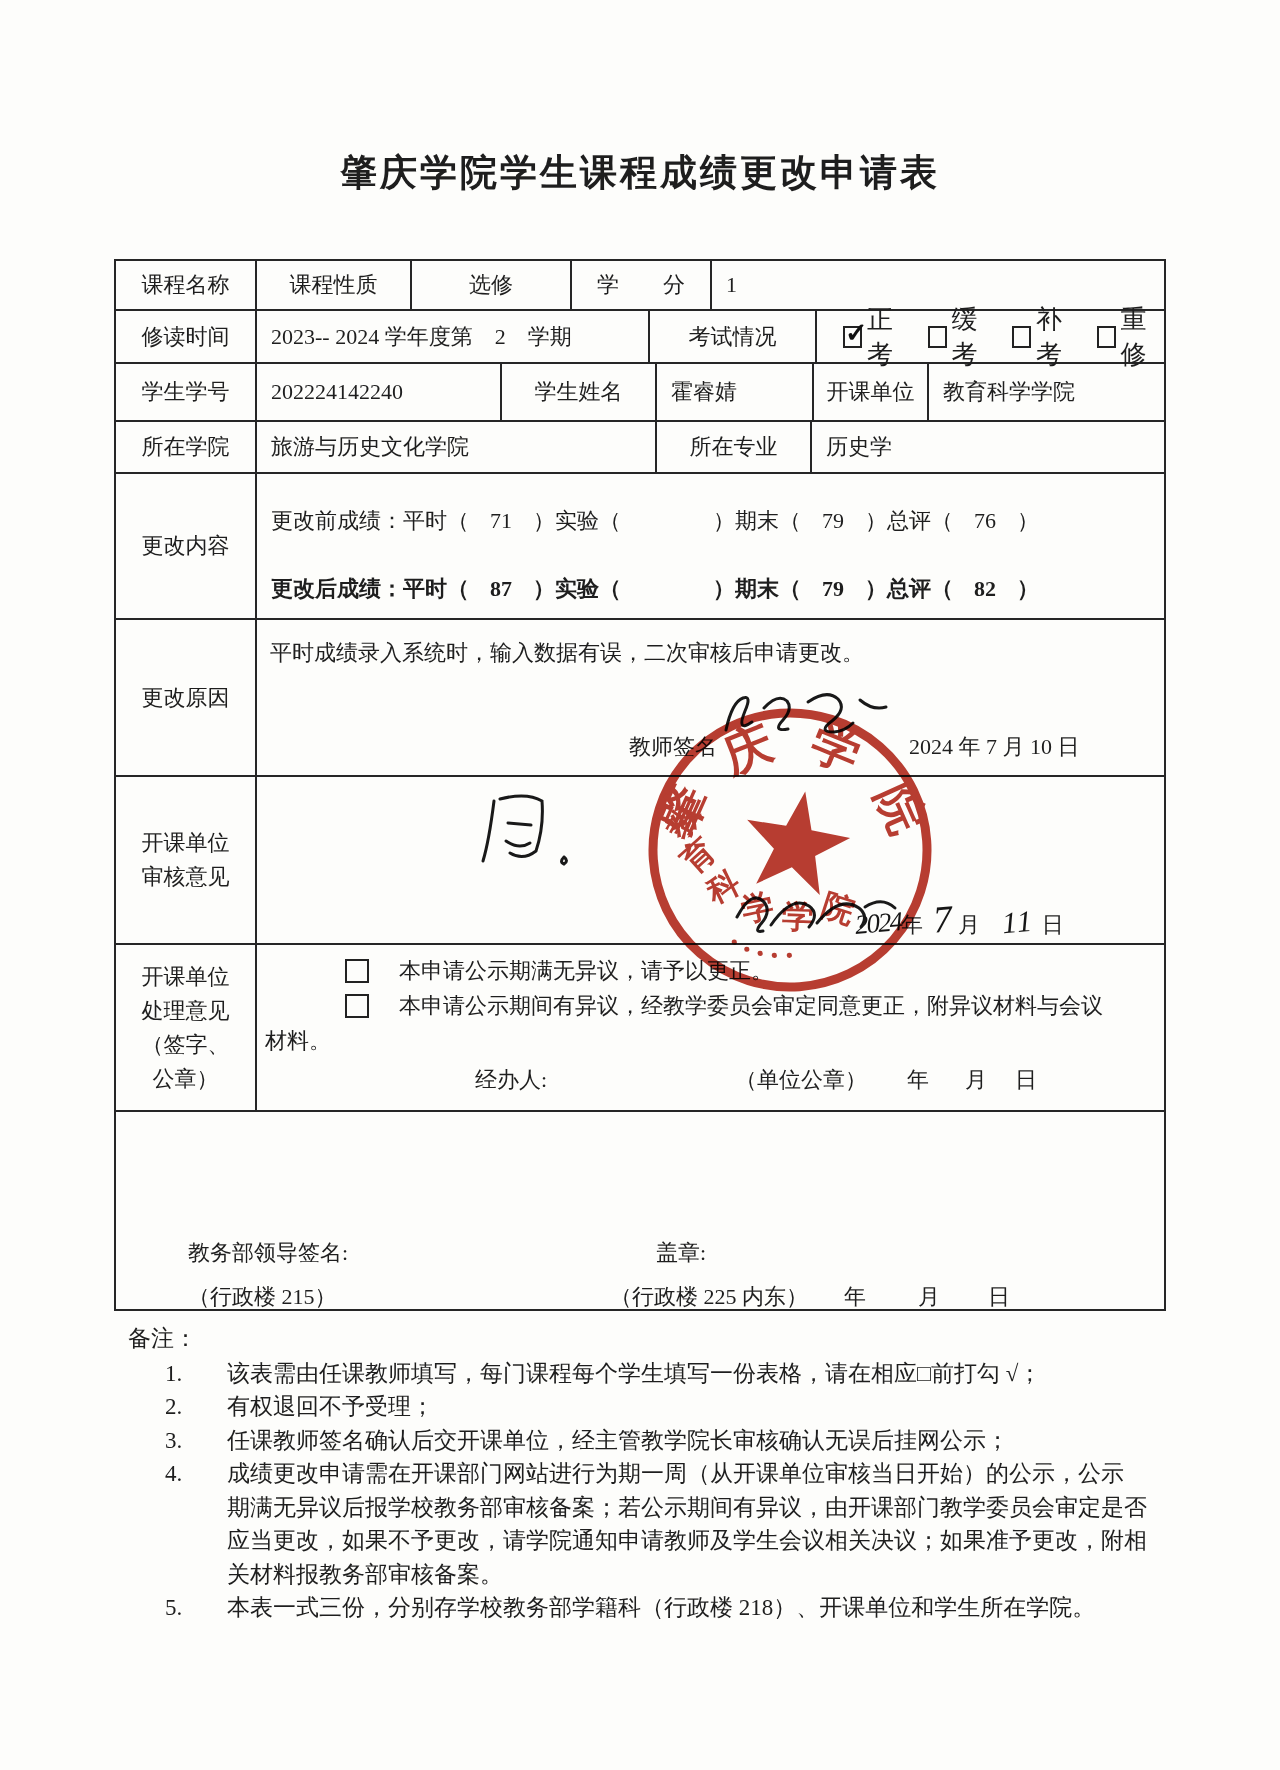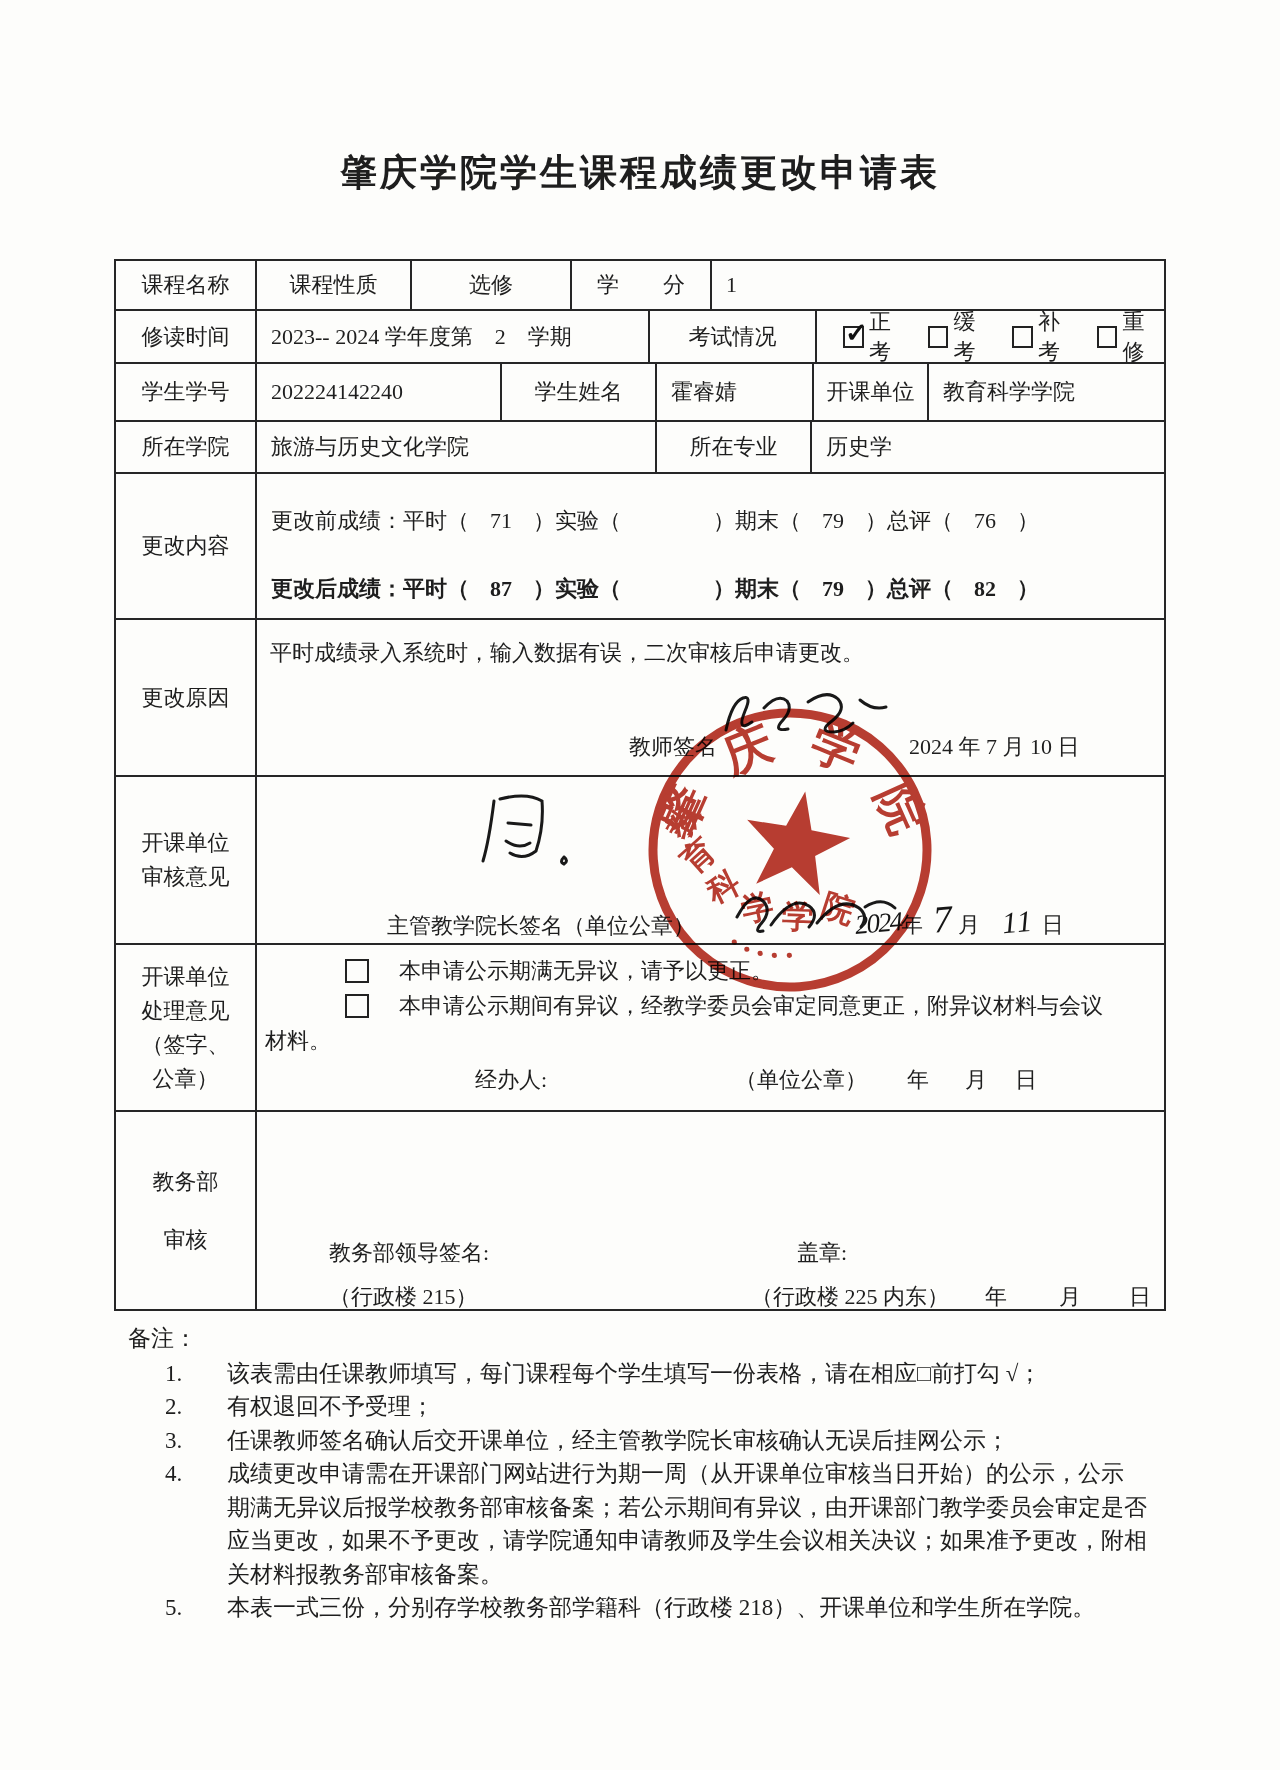--- a/index.html
+++ b/index.html
@@ -9,21 +9,21 @@
   
   .tbl{position:absolute;left:114px;top:259px;width:1052px;border:2px solid #262626;box-sizing:border-box;background:transparent;}
   .tr{display:flex;border-bottom:2px solid #262626;box-sizing:border-box;}
   .tr:last-child{border-bottom:none;}
   .td{border-right:2px solid #262626;box-sizing:border-box;position:relative;}
   .td:last-child{border-right:none;flex:1;}
   .lab{display:flex;align-items:center;justify-content:center;text-align:center;font-size:22px;}
   .val{display:flex;align-items:center;font-size:22px;padding-left:14px;}
   .lab-multi{display:flex;flex-direction:column;align-items:center;justify-content:center;font-size:22px;line-height:34px;}
   
-  .chk-row{display:flex;align-items:center;gap:17px;padding-left:26px;font-size:22px;}
+  .chk-row{display:flex;align-items:center;gap:17px;padding-left:26px;font-size:26px;}
   .chk-item{display:flex;align-items:center;}
   .box{width:18px;height:18px;border:2.5px solid #222;display:inline-block;position:relative;margin-right:5px;box-sizing:content-box;}
   .box.checked::after{content:"✓";position:absolute;left:0px;top:-11px;font-size:27px;font-weight:700;color:#111;}
   
   .score-cell{font-size:22px;}
   .score-line{position:absolute;left:14px;white-space:nowrap;}
   .score-line.l1{top:32px;}
   .score-line.l2{top:100px;font-weight:bold;}
   .slot{display:inline-block;text-align:center;}
   .slot.s0{width:64px;}.slot.s1{width:92px;}.slot.s2{width:64px;}.slot.s3{width:64px;}
@@ -147,21 +147,20 @@
         <span>审核意见</span>
       </div>
       <div class="td">
         <svg class="sig-opinion sig-svg" width="132" height="92" viewBox="0 0 132 92" title="同意">
           <path d="M32,14 q-5,40 -11,60"></path>
           <path d="M38,12 q27,-7 42,2 q2,26 -6,50 q-13,10 -26,2"></path>
           <path d="M46,36 l23,2"></path>
           <path d="M44,54 q13,9 24,2"></path>
           <path d="M102,70 q5,4 0,7 q-5,-2 0,-7"></path>
         </svg>
-        <div class="dean-label">主管教学院长签名（单位公章）</div>
         <svg class="sig-dean sig-svg" width="175" height="72" viewBox="0 0 175 72">
           <path d="M12,42 q15,-28 27,-15 q8,10 -4,23 q-6,8 3,6"></path>
           <path d="M46,50 q21,-30 38,-19 q11,8 0,21"></path>
           <path d="M92,48 q23,-28 42,-15 q10,8 2,19"></path>
           <path d="M140,32 q17,-11 30,1"></path>
         </svg>
         <div class="hw-date">
           <span class="hw y">2024</span><span>年</span><span class="hw m">7</span><span>月</span><span class="hw d">11</span><span>日</span>
         </div>
       </div>
@@ -190,24 +189,20 @@
           <span style="left:218px;">经办人:</span>
           <span style="left:478px;">（单位公章）</span>
           <span style="left:650px;">年</span>
           <span style="left:708px;">月</span>
           <span style="left:758px;">日</span>
         </div>
       </div>
     </div>
 
     <div class="tr" style="height:197px;">
-      <div class="td lab-multi" style="width:141px;gap:24px;">
-        <span>教务部</span>
-        <span>审核</span>
-      </div>
       <div class="td">
         <div class="dept-line" style="top:126px;">
           <span style="left:72px;">教务部领导签名:</span>
           <span style="left:540px;">盖章:</span>
         </div>
         <div class="dept-line" style="top:170px;">
           <span style="left:72px;">（行政楼 215）</span>
           <span style="left:494px;">（行政楼 225 内东）</span>
           <span style="left:728px;">年</span>
           <span style="left:802px;">月</span>

